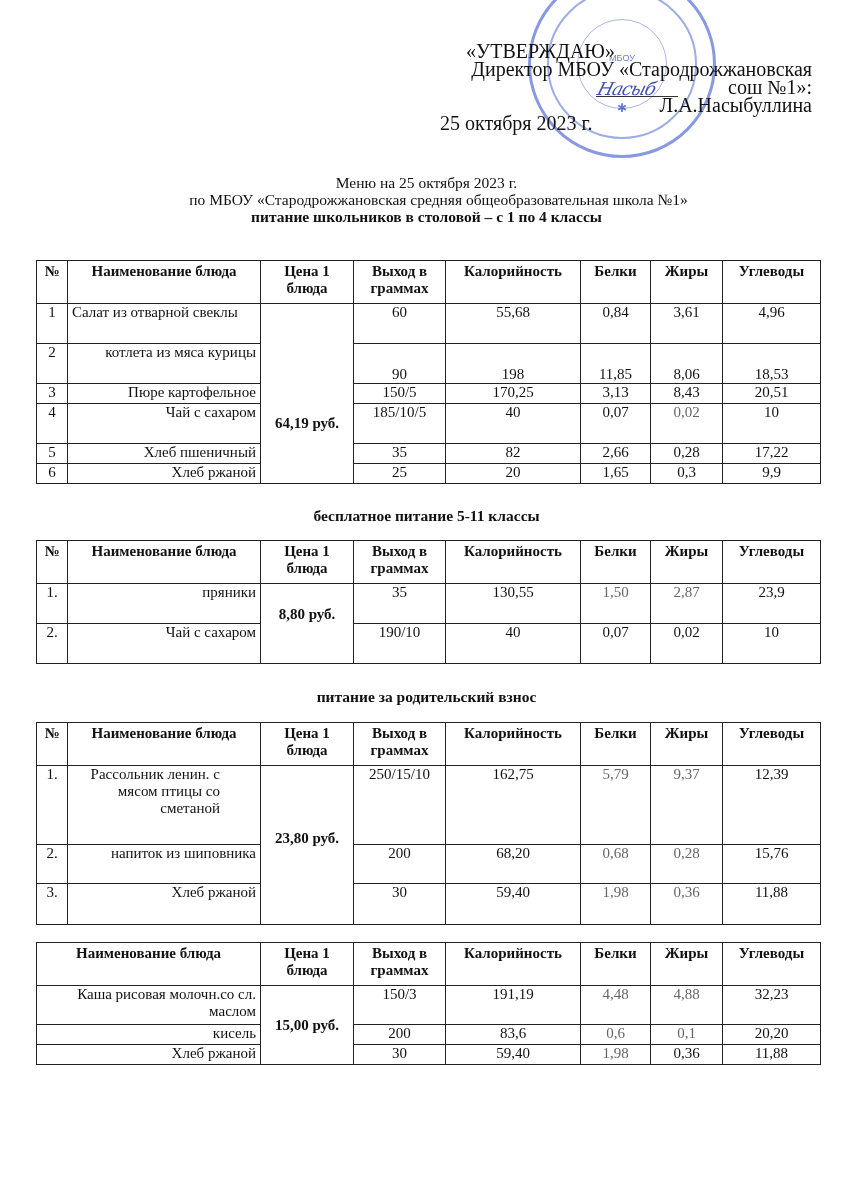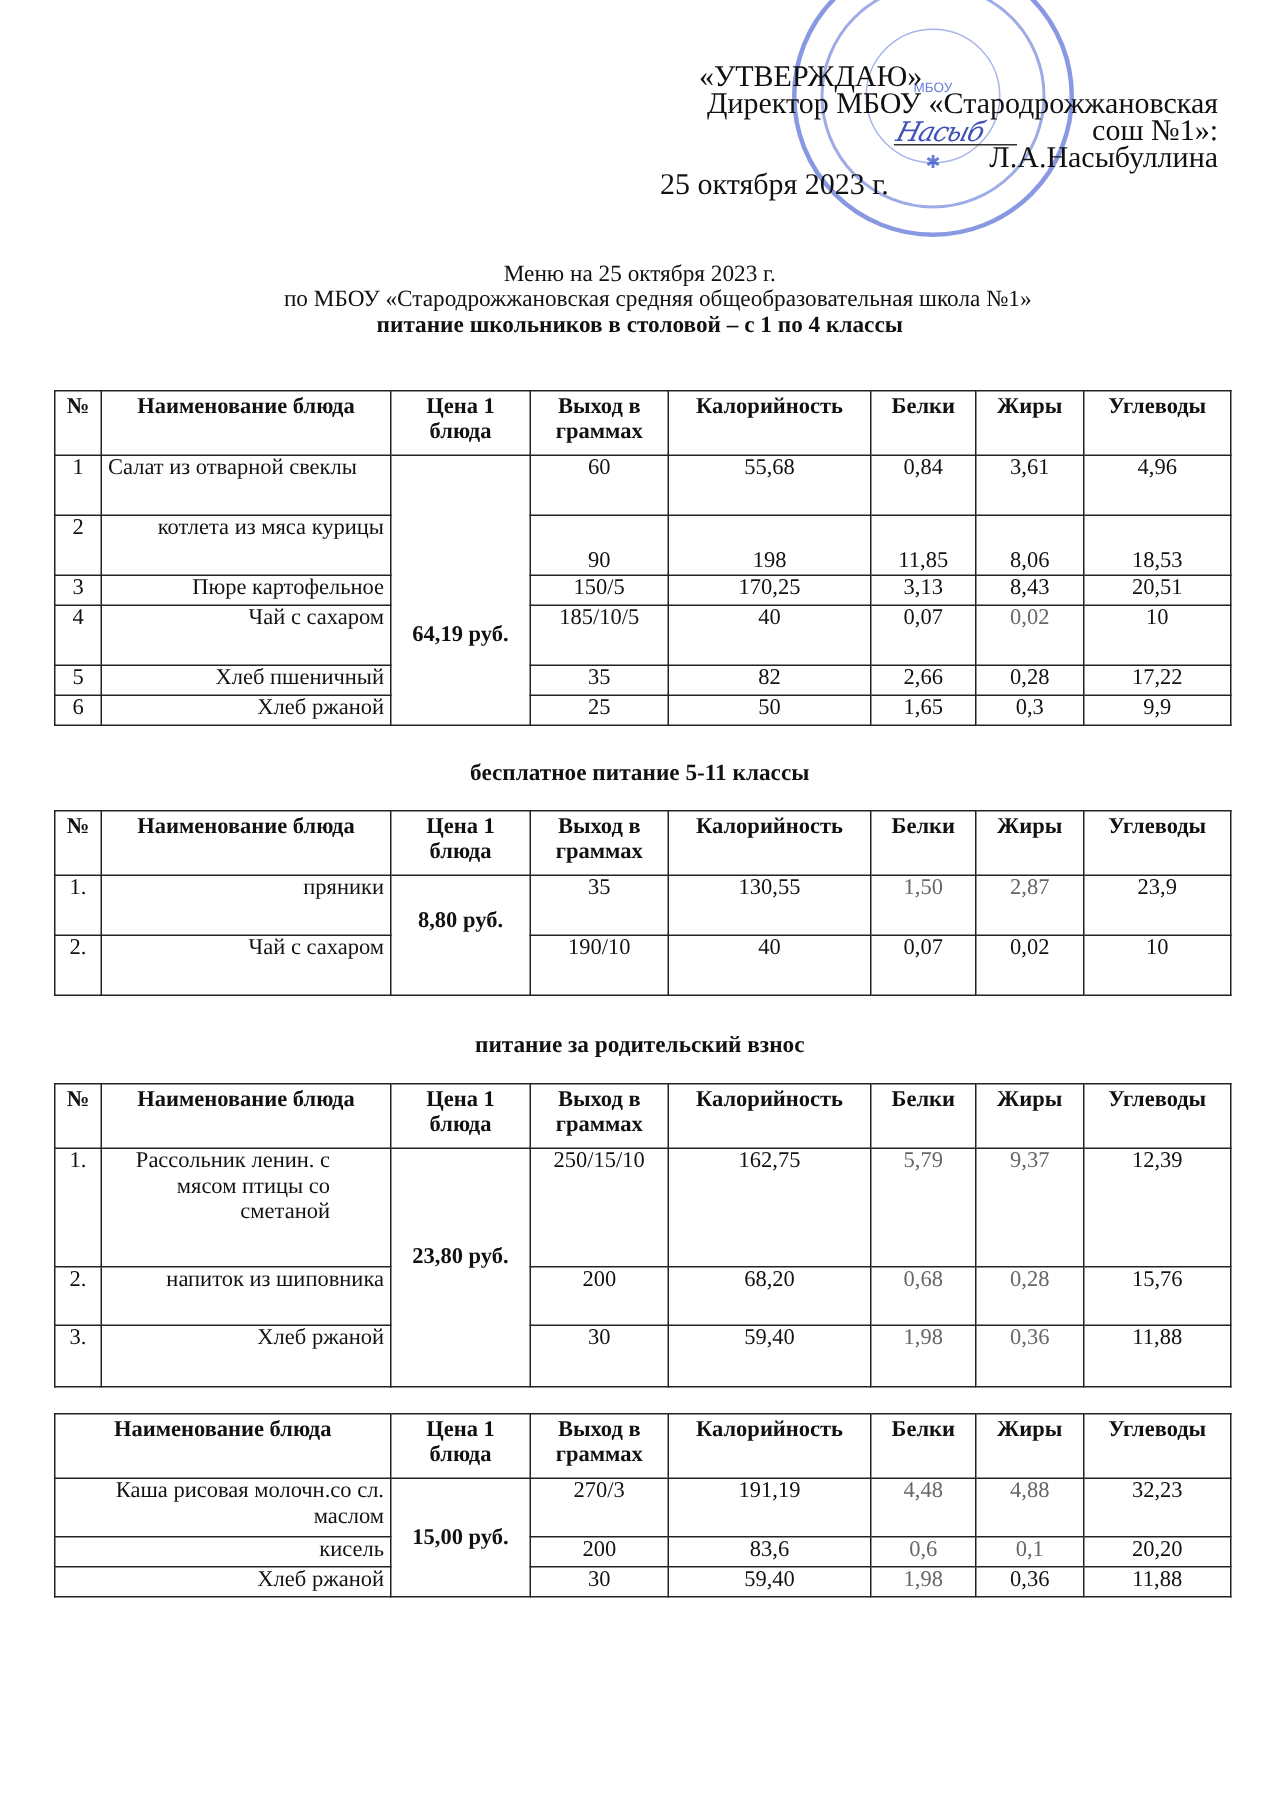--- a/index.html
+++ b/index.html
@@ -124,21 +124,21 @@
     <td class="c">35</td>
     <td class="c">82</td>
     <td class="c">2,66</td>
     <td class="c">0,28</td>
     <td class="c">17,22</td>
   </tr>
   <tr style="height:20px">
     <td class="num">6</td>
     <td class="name">Хлеб ржаной</td>
     <td class="c">25</td>
-    <td class="c">50</td>
+    <td class="c">20</td>
     <td class="c">1,65</td>
     <td class="c">0,3</td>
     <td class="c">9,9</td>
   </tr>
 </tbody>
   </table>
 
 <div class="sect" style="top:507px;">бесплатное питание 5-11 классы</div>
 <table class="menu" style="top:540px;">
   <colgroup>
@@ -254,21 +254,21 @@
     <th>Цена 1 блюда</th>
     <th>Выход в граммах</th>
     <th>Калорийность</th>
     <th>Белки</th>
     <th>Жиры</th>
     <th>Углеводы</th>
   </tr>
   <tr style="height:39px">
     <td class="name">Каша рисовая молочн.со сл. маслом</td>
     <td class="price" rowspan="3">15,00 руб.</td>
-    <td class="c">270/3</td>
+    <td class="c">150/3</td>
     <td class="c">191,19</td>
     <td class="c faint">4,48</td>
     <td class="c faint">4,88</td>
     <td class="c">32,23</td>
   </tr>
   <tr style="height:20px">
     <td class="name">кисель</td>
     <td class="c">200</td>
     <td class="c">83,6</td>
     <td class="c faint">0,6</td>

